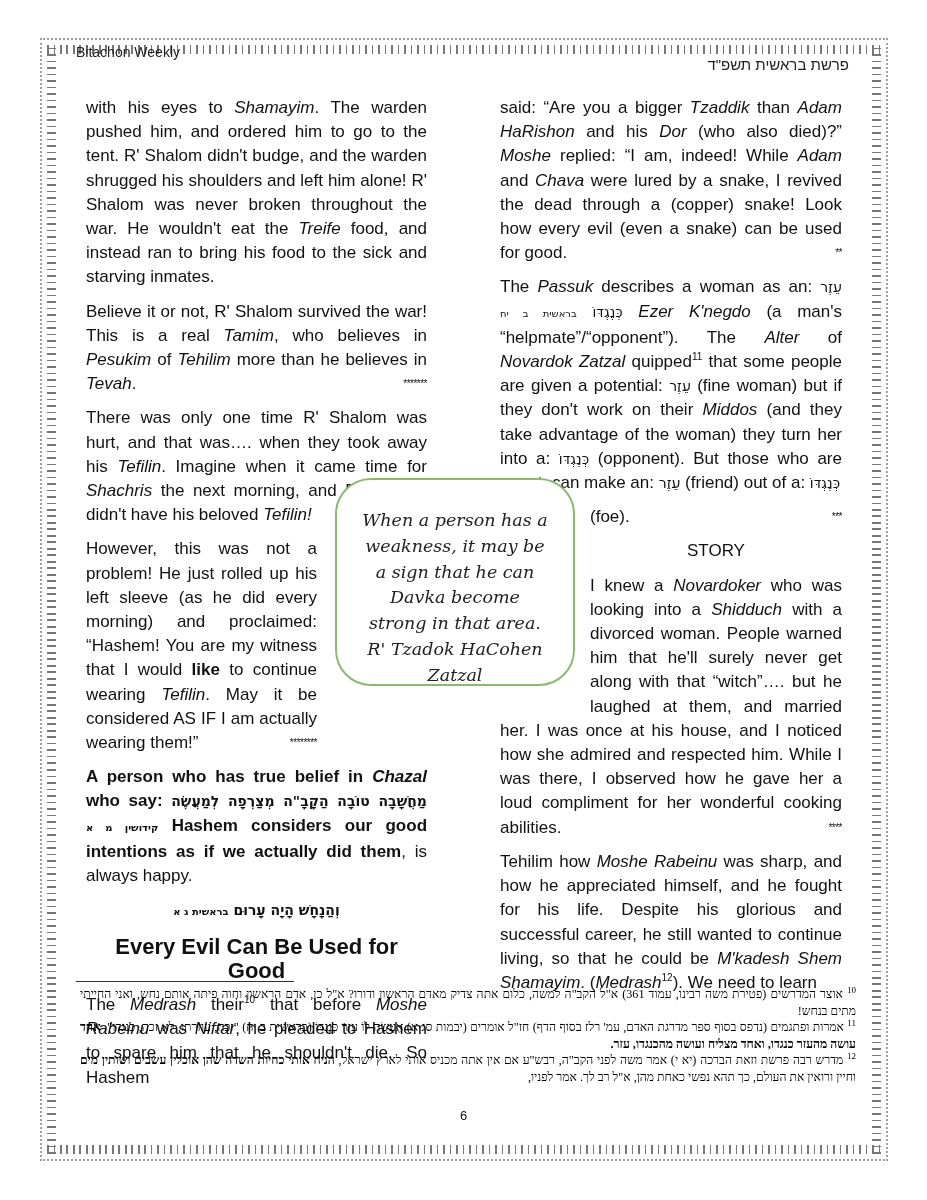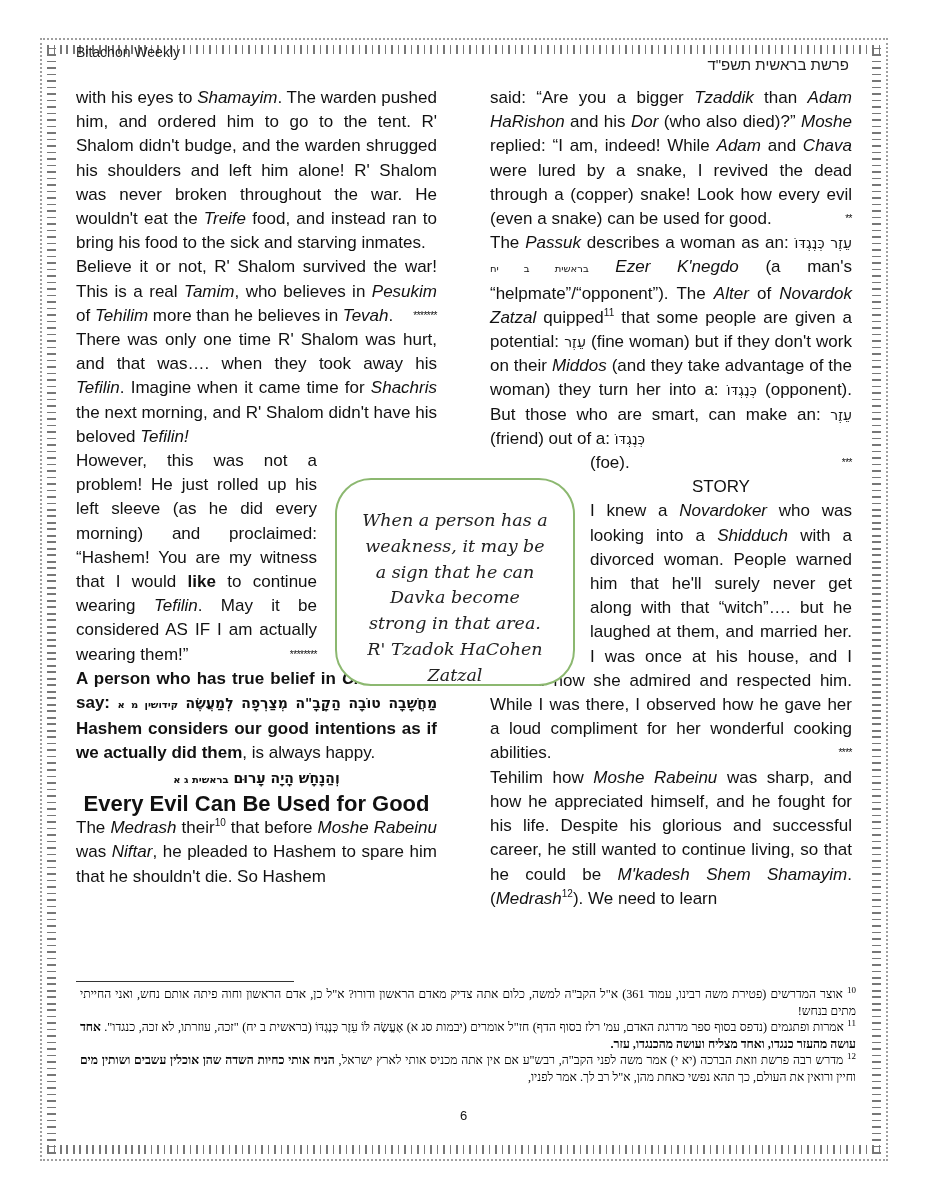--- a/index.html
+++ b/index.html
@@ -10,21 +10,21 @@
       repeating-linear-gradient(90deg, #777 0 1.5px, transparent 1.5px 6.5px) top/100% 9px no-repeat,
       repeating-linear-gradient(90deg, #777 0 1.5px, transparent 1.5px 6.5px) bottom/100% 9px no-repeat,
       repeating-linear-gradient(0deg, #777 0 1.5px, transparent 1.5px 6.5px) left/9px 100% no-repeat,
       repeating-linear-gradient(0deg, #777 0 1.5px, transparent 1.5px 6.5px) right/9px 100% no-repeat;
     border-image:none;}
   .border-inner{position:absolute;left:40px;top:38px;width:848px;height:1123px;box-sizing:border-box;
     border-top:2px dotted #888;border-bottom:2px dotted #888;border-left:2px dotted #888;border-right:2px dotted #888;opacity:.8;}
   .hdr-l{position:absolute;left:76px;top:44px;font-family:"Liberation Sans",sans-serif;font-size:14px;color:#222;}
   .hdr-r{position:absolute;right:78px;top:56px;font-size:15px;direction:rtl;color:#222;}
   .col{position:absolute;font-size:17px;line-height:24.2px;text-align:justify;}
-  .col p{margin:0;}
+  .col p{margin:10px;}
   .colL{left:76px;top:86px;width:361px;}
   .colR{left:490px;top:86px;width:362px;}
   i{font-style:italic;}
   .stars{float:right;font-size:10px;letter-spacing:-0.5px;}
   .heb{font-family:"DejaVu Sans",sans-serif;direction:rtl;unicode-bidi:embed;font-size:14px;}
   .heb-small{font-family:"DejaVu Sans",sans-serif;font-size:10px;unicode-bidi:embed;direction:rtl;}
   .bold{font-weight:bold;}
   .center{text-align:center;}
   .quote{position:absolute;left:335px;top:478px;width:240px;height:208px;box-sizing:border-box;border:2px solid #8cb870;border-radius:36px;background:#fff;
     font-family:"DejaVu Serif",serif;font-style:italic;font-size:17.5px;line-height:25.8px;text-align:center;padding-top:28px;color:#222;}

